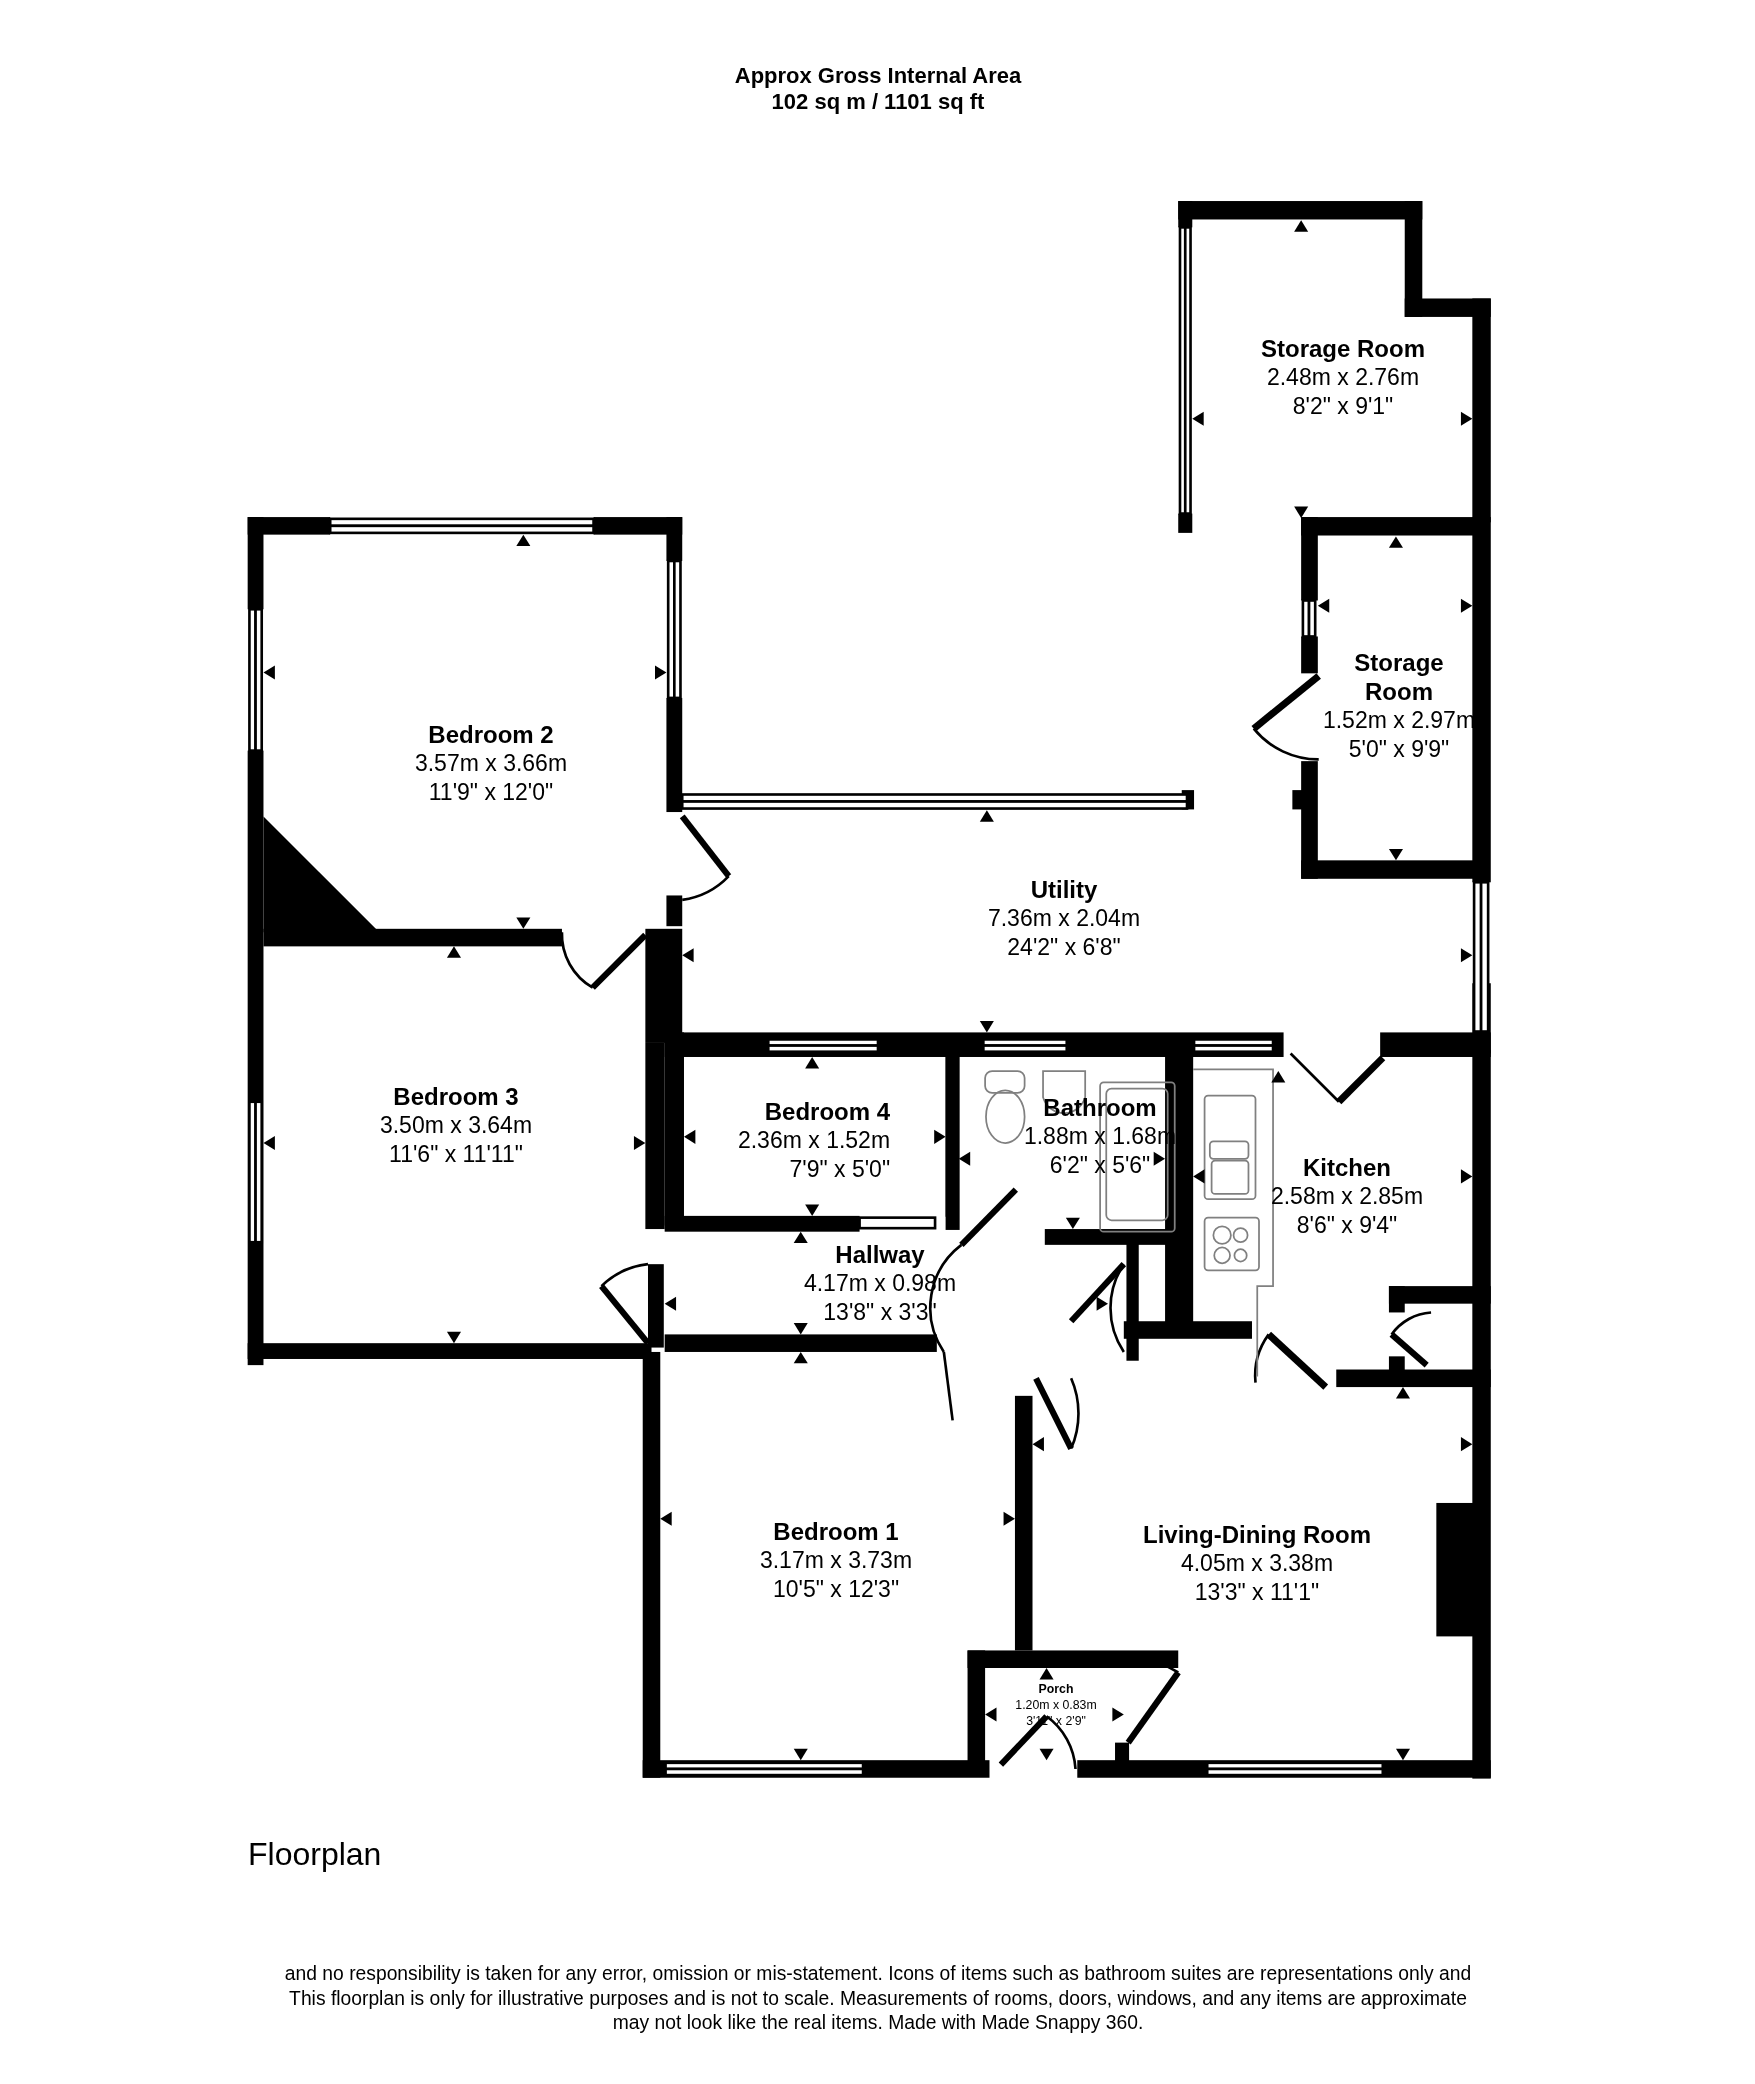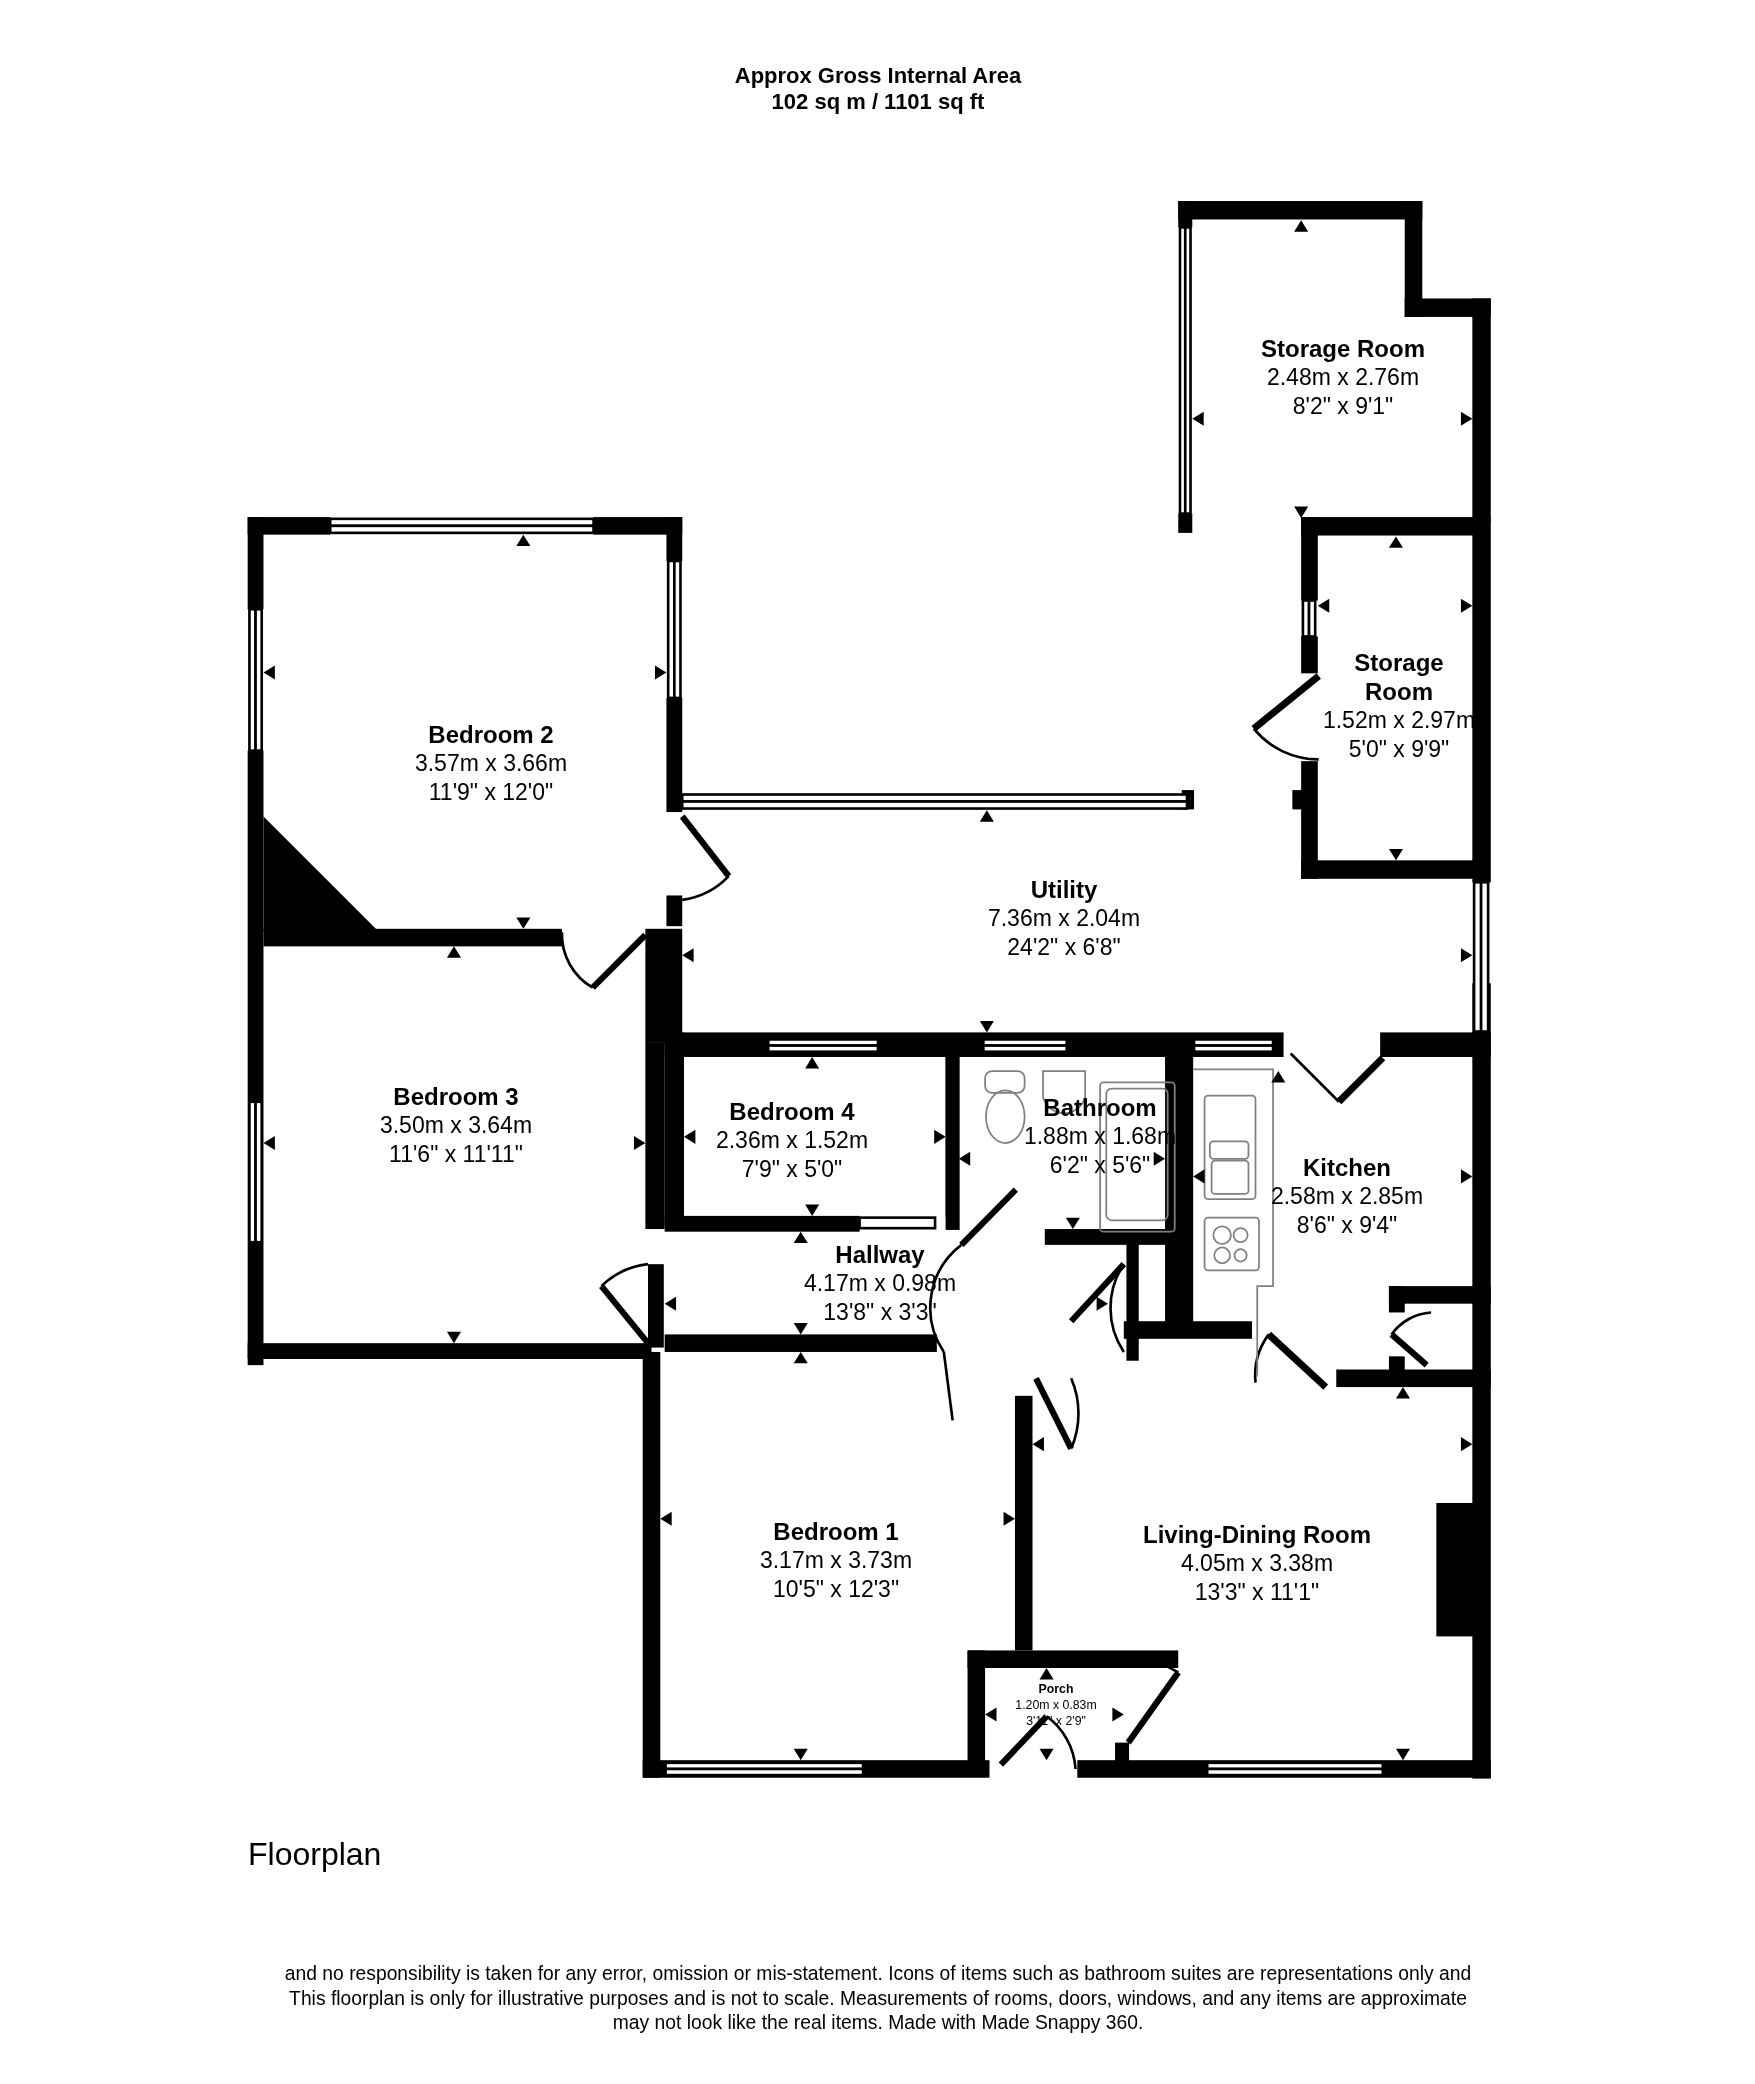--- a/index.html
+++ b/index.html
@@ -246,21 +246,21 @@
   <span class="dim">7.36m x 2.04m</span>
   <span class="dim">24'2" x 6'8"</span>
 </div>
 
 <div class="room-label" style="left:456px; top:1082px;">
   <span class="name">Bedroom 3</span>
   <span class="dim">3.50m x 3.64m</span>
   <span class="dim">11'6" x 11'11"</span>
 </div>
 
-<div class="room-label" style="left:792px; top:1097px;">
+<div class="room-label" style="left:814px; top:1097px;text-align:right;">
   <span class="name">Bedroom 4</span>
   <span class="dim">2.36m x 1.52m</span>
   <span class="dim">7'9" x 5'0"</span>
 </div>
 
 <div class="room-label" style="left:1100px; top:1093px;">
   <span class="name">Bathroom</span>
   <span class="dim">1.88m x 1.68m</span>
   <span class="dim">6'2" x 5'6"</span>
 </div>

